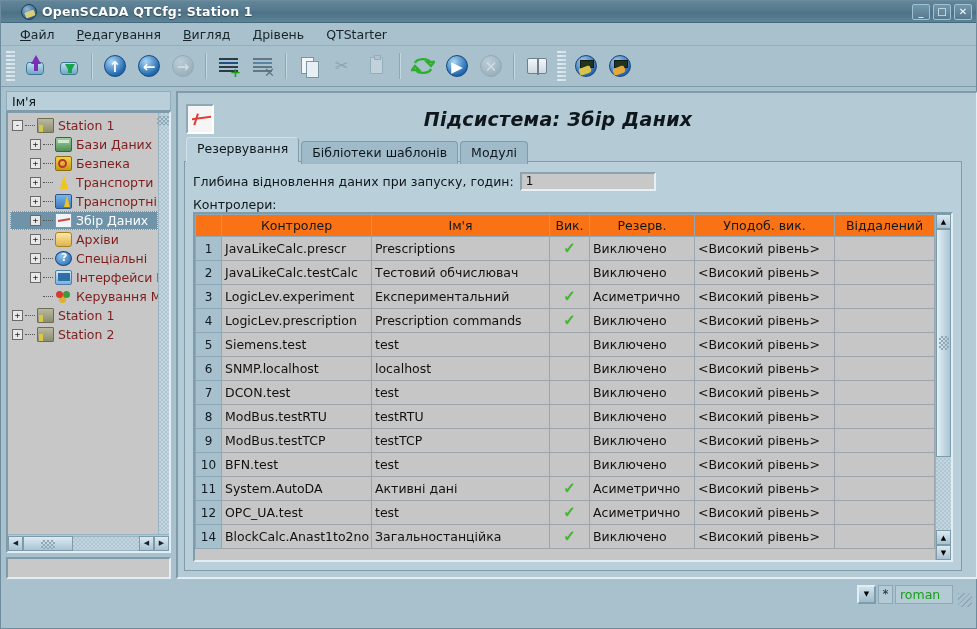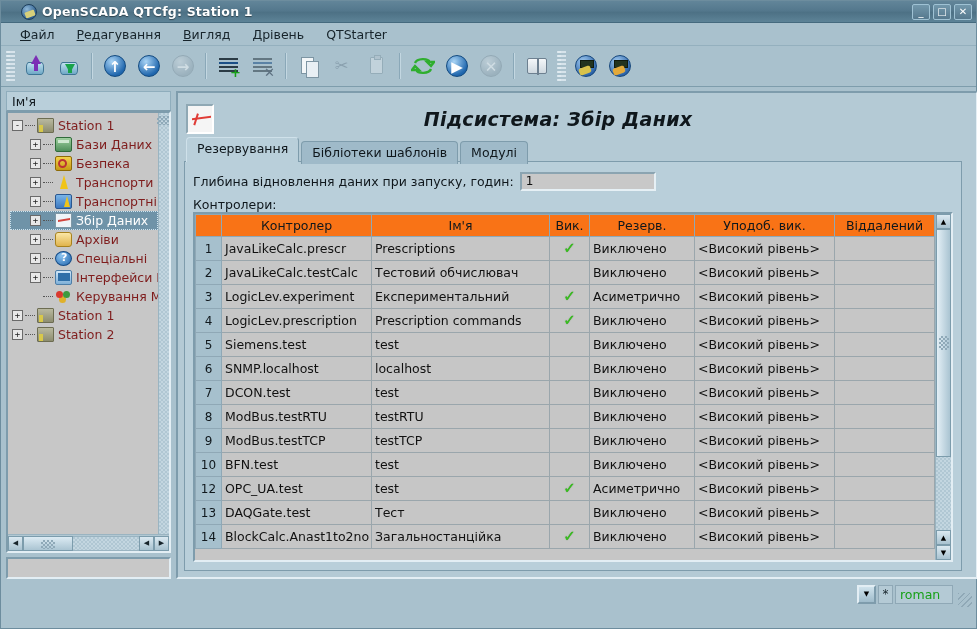--- a/index.html
+++ b/index.html
@@ -710,34 +710,34 @@
                   <tr>
                     <td class="rn">10</td>
                     <td>BFN.test</td>
                     <td>test</td>
                     <td class="chk"></td>
                     <td>Виключено</td>
                     <td>&lt;Високий рівень&gt;</td>
                     <td></td>
                   </tr>
                   <tr>
+                    <td class="rn">11</td>
+                    <td>System.AutoDA</td>
+                    <td>Активні дані</td>
+                    <td class="chk"><span class="tick">✓</span></td>
+                    <td>Асиметрично</td>
+                    <td>&lt;Високий рівень&gt;</td>
+                    <td></td>
+                  </tr>
+                  <tr>
                     <td class="rn">12</td>
                     <td>OPC_UA.test</td>
                     <td>test</td>
                     <td class="chk"><span class="tick">✓</span></td>
                     <td>Асиметрично</td>
-                    <td>&lt;Високий рівень&gt;</td>
-                    <td></td>
-                  </tr>
-                  <tr>
-                    <td class="rn">13</td>
-                    <td>DAQGate.test</td>
-                    <td>Тест</td>
-                    <td class="chk"></td>
-                    <td>Виключено</td>
                     <td>&lt;Високий рівень&gt;</td>
                     <td></td>
                   </tr>
                   <tr>
                     <td class="rn">14</td>
                     <td>BlockCalc.Anast1to2no</td>
                     <td>Загальностанційка</td>
                     <td class="chk"><span class="tick">✓</span></td>
                     <td>Виключено</td>
                     <td>&lt;Високий рівень&gt;</td>

